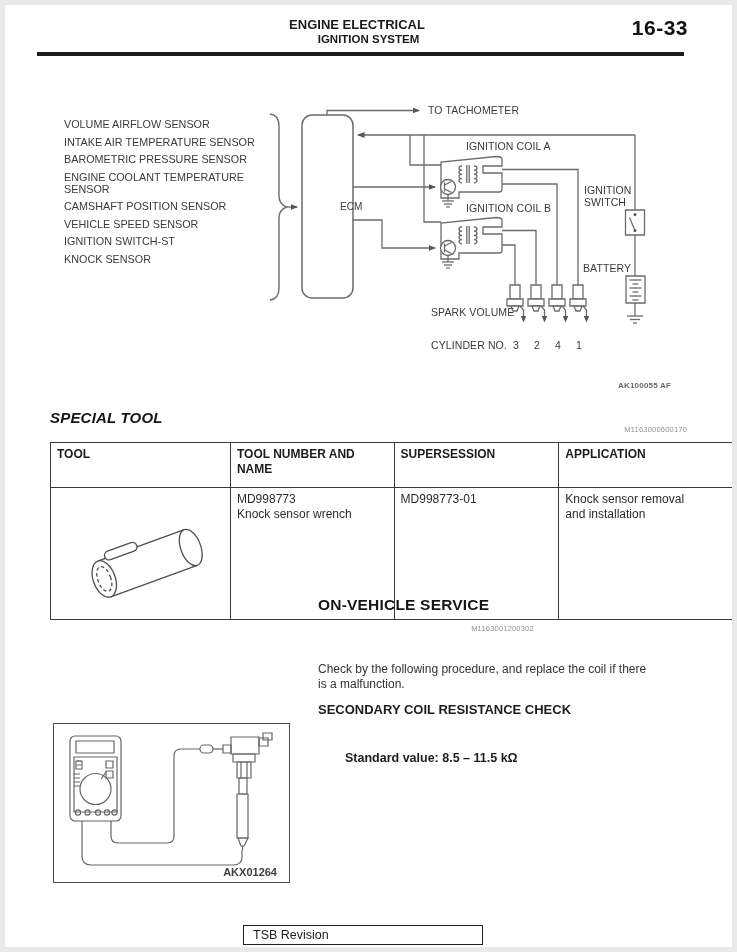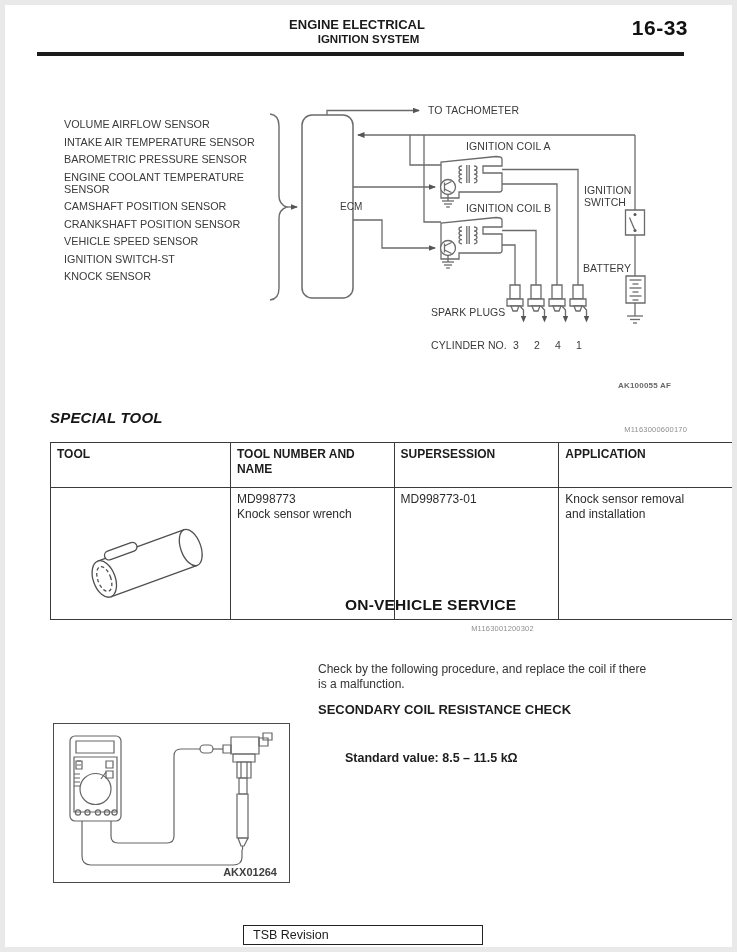--- a/index.html
+++ b/index.html
@@ -13,21 +13,21 @@
   .hdr-page{left:560px;top:16px;width:128px;text-align:right;font-weight:bold;font-size:21px;color:#111;letter-spacing:.5px;}
   .hdr-rule{left:37px;top:52px;width:647px;height:4px;background:#1b1b1b;}
   
   .lbl{position:absolute;font-size:10.5px;line-height:12px;color:#3a3a3a;white-space:pre-line;letter-spacing:.1px;}
   .sensor-list{left:64px;top:118px;width:232px;}
   .sensor-list .si{margin-bottom:5.3px;font-size:10.8px;line-height:12.2px;color:#3a3a3a;white-space:pre-line;}
   .code{position:absolute;font-size:7.5px;color:#8f8f8f;letter-spacing:.2px;}
   .code-dark{position:absolute;font-size:8px;font-weight:bold;color:#686868;letter-spacing:.2px;}
   .cyl{position:absolute;transform:translateX(-50%);font-size:10.5px;color:#3a3a3a;}
   
-  .h1{position:absolute;font-weight:bold;color:#151515;font-size:15.5px;letter-spacing:.2px;margin-left:27px;}
+  .h1{position:absolute;font-weight:bold;color:#151515;font-size:15.5px;letter-spacing:.2px;}
   .h2{position:absolute;font-weight:bold;color:#151515;font-size:15px;letter-spacing:.2px;font-style:italic;}
   .h3{position:absolute;font-weight:bold;color:#1d1d1d;font-size:13px;}
   .body-txt{position:absolute;font-size:12px;line-height:14.8px;color:#333;white-space:pre-line;}
   .std{position:absolute;font-size:12.5px;font-weight:bold;color:#1d1d1d;}
   
   .st-table{position:absolute;left:50px;top:442px;border-collapse:collapse;table-layout:fixed;}
   .st-table td,.st-table th{border:1.5px solid #3a3a3a;vertical-align:top;text-align:left;
       padding:4px 6px;font-size:12px;line-height:14.5px;color:#2c2c2c;white-space:pre-line;}
   .st-table th{font-weight:bold;color:#1c1c1c;}
   
@@ -137,34 +137,33 @@
     </g>
   </svg>
 
   <div class="sensor-list abs">
     <div class="si">VOLUME AIRFLOW SENSOR</div>
     <div class="si">INTAKE AIR TEMPERATURE SENSOR</div>
     <div class="si">BAROMETRIC PRESSURE SENSOR</div>
     <div class="si">ENGINE COOLANT TEMPERATURE
 SENSOR</div>
     <div class="si">CAMSHAFT POSITION SENSOR</div>
-    <div class="si">CRANKSHAFT POSITION SENSOR</div>
     <div class="si">VEHICLE SPEED SENSOR</div>
     <div class="si">IGNITION SWITCH-ST</div>
     <div class="si">KNOCK SENSOR</div>
   </div>
 
   <div class="lbl" style="left:309px;top:201px;font-size:10px;margin-left:31px;">ECM</div>
   <div class="lbl" style="left:428px;top:104px;">TO TACHOMETER</div>
   <div class="lbl" style="left:466px;top:140px;">IGNITION COIL A</div>
   <div class="lbl" style="left:466px;top:202px;">IGNITION COIL B</div>
   <div class="lbl" style="left:584px;top:184px;">IGNITION
 SWITCH</div>
   <div class="lbl" style="left:583px;top:262px;">BATTERY</div>
-  <div class="lbl" style="left:431px;top:306px;">SPARK PLUGS</div>
+  <div class="lbl" style="left:431px;top:306px;">SPARK VOLUME</div>
   <div class="lbl" style="left:431px;top:339px;">CYLINDER NO.</div>
   <div class="cyl" style="left:516px;top:339px;">3</div>
   <div class="cyl" style="left:537px;top:339px;">2</div>
   <div class="cyl" style="left:558px;top:339px;">4</div>
   <div class="cyl" style="left:579px;top:339px;">1</div>
   <div class="code-dark" style="left:618px;top:381px;">AK100055 AF</div>
 
   <div class="h2" style="left:50px;top:409px;">SPECIAL TOOL</div>
   <div class="code" style="left:50px;top:425px;width:637px;text-align:right;">M1163000600170</div>
 

